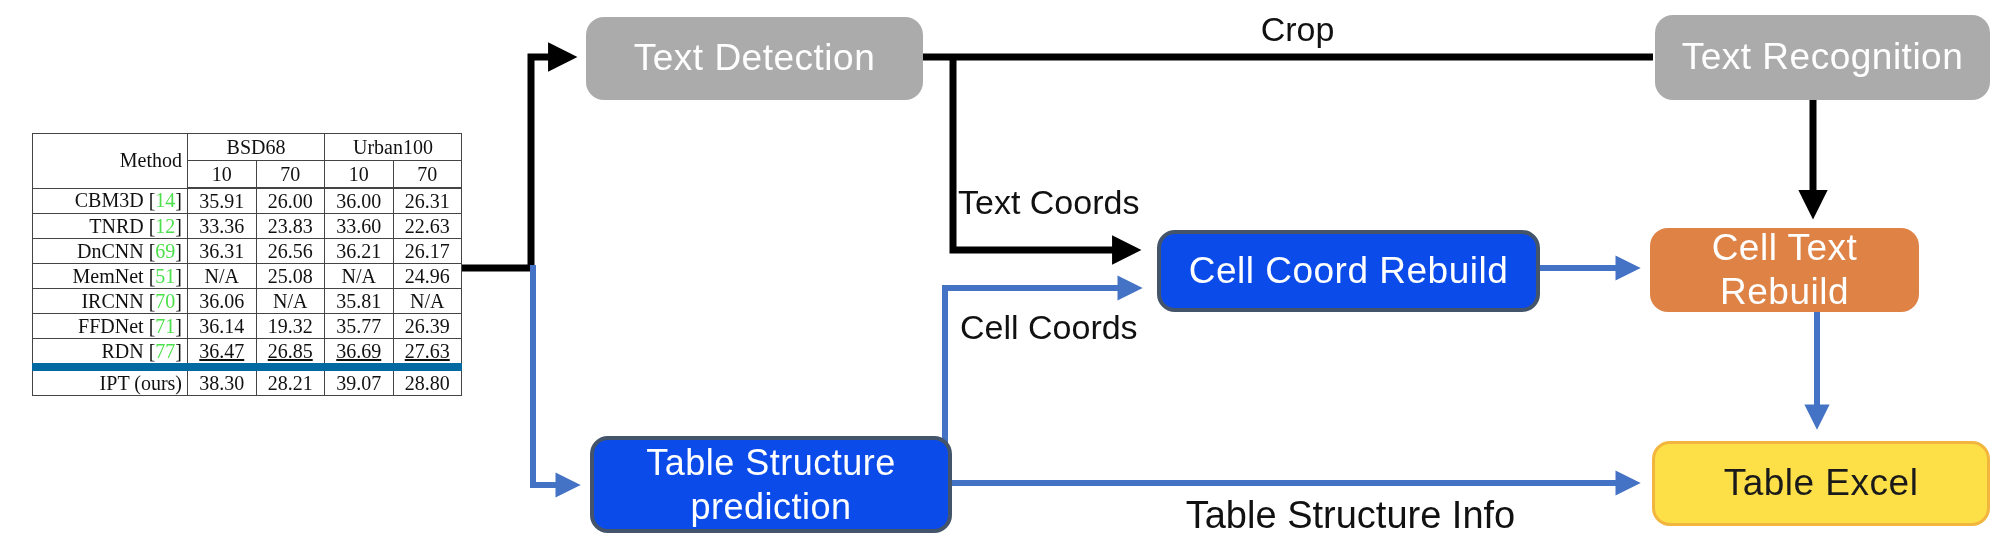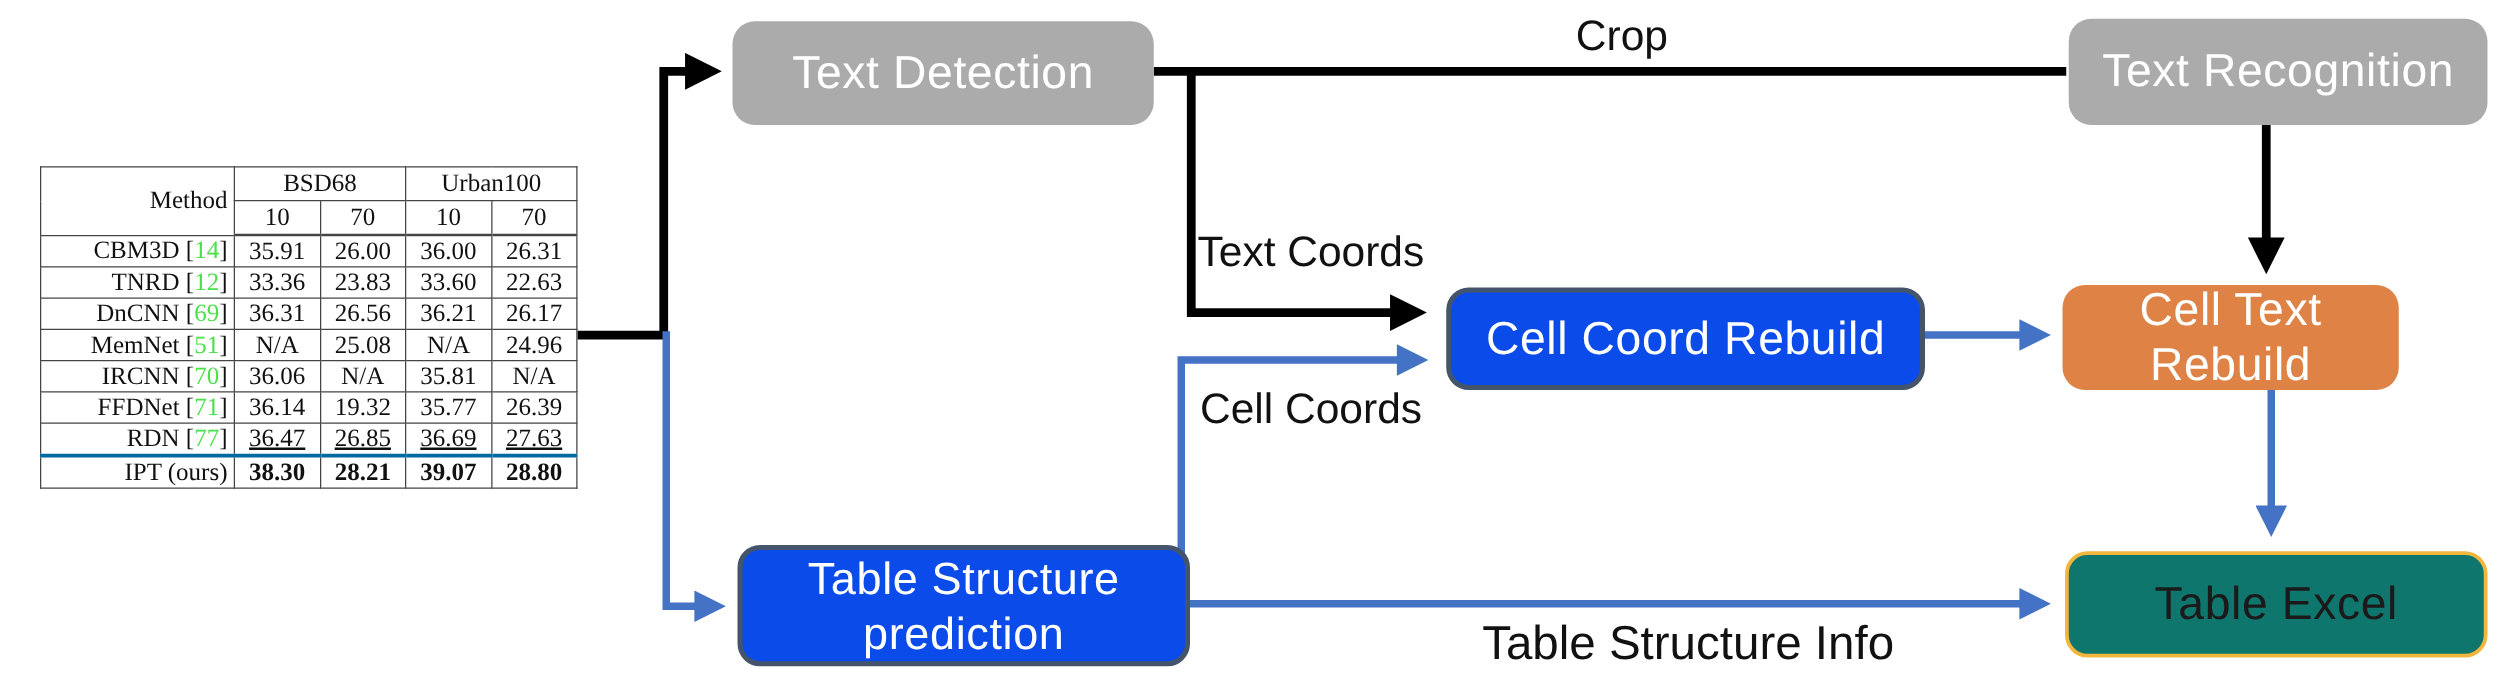--- a/index.html
+++ b/index.html
@@ -9,41 +9,41 @@
   }
   
   .node{
     position:absolute;display:flex;align-items:center;justify-content:center;
     text-align:center;color:#fff;font-size:37px;letter-spacing:.5px;
     border-radius:18px;box-sizing:border-box;line-height:1.2;white-space:pre-line;
   }
   .node.gray{background:var(--gray-box);}
   .node.blue{background:var(--blue-box);border:4px solid var(--blue-box-border);}
   .node.orange{background:var(--orange-box);}
-  .node.outline{background:#0f766e;border:3px solid var(--excel-border);color:#1a1a1a;}
+  .node.outline{background:#fde047;border:3px solid var(--excel-border);color:#1a1a1a;}
   
   .edge-label{position:absolute;color:#111;font-size:34px;white-space:nowrap;}
   .edge-label.big{font-size:38px;}
   
   #paper-table{
     position:absolute;left:32px;top:133px;width:430px;height:257px;
     border-collapse:collapse;font-family:"Liberation Serif",serif;
     font-size:20px;color:#111;table-layout:fixed;
   }
   #paper-table th,#paper-table td{
     border:1.5px solid #444;padding:0 5px;text-align:center;
     font-weight:normal;overflow:hidden;
   }
   #paper-table .method{text-align:right;padding-left:8px;}
   #paper-table thead th{height:26px;}
   #paper-table tbody td{height:24px;}
-  #paper-table tbody tr:last-child td{border-top:3px solid #0369a1;}
+  #paper-table tbody tr:last-child td{border-top:8px solid #0369a1;}
   #paper-table thead tr:last-child th{border-bottom:2px solid #444;}
   #paper-table td.underline{text-decoration:underline;}
-  #paper-table td.bold,#paper-table tr.bold-row td{font-weight:bold;margin-top:32px;}
+  #paper-table td.bold,#paper-table tr.bold-row td{font-weight:normal;margin-top:32px;}
   #paper-table .cite{color:var(--cite-green);}
   
   #arrows{position:absolute;left:0;top:0;pointer-events:none;}
 </style>
 </head>
 <body>
 
 <div id="stage">
 
   <svg id="arrows" width="2002" height="552" viewBox="0 0 2002 552">

